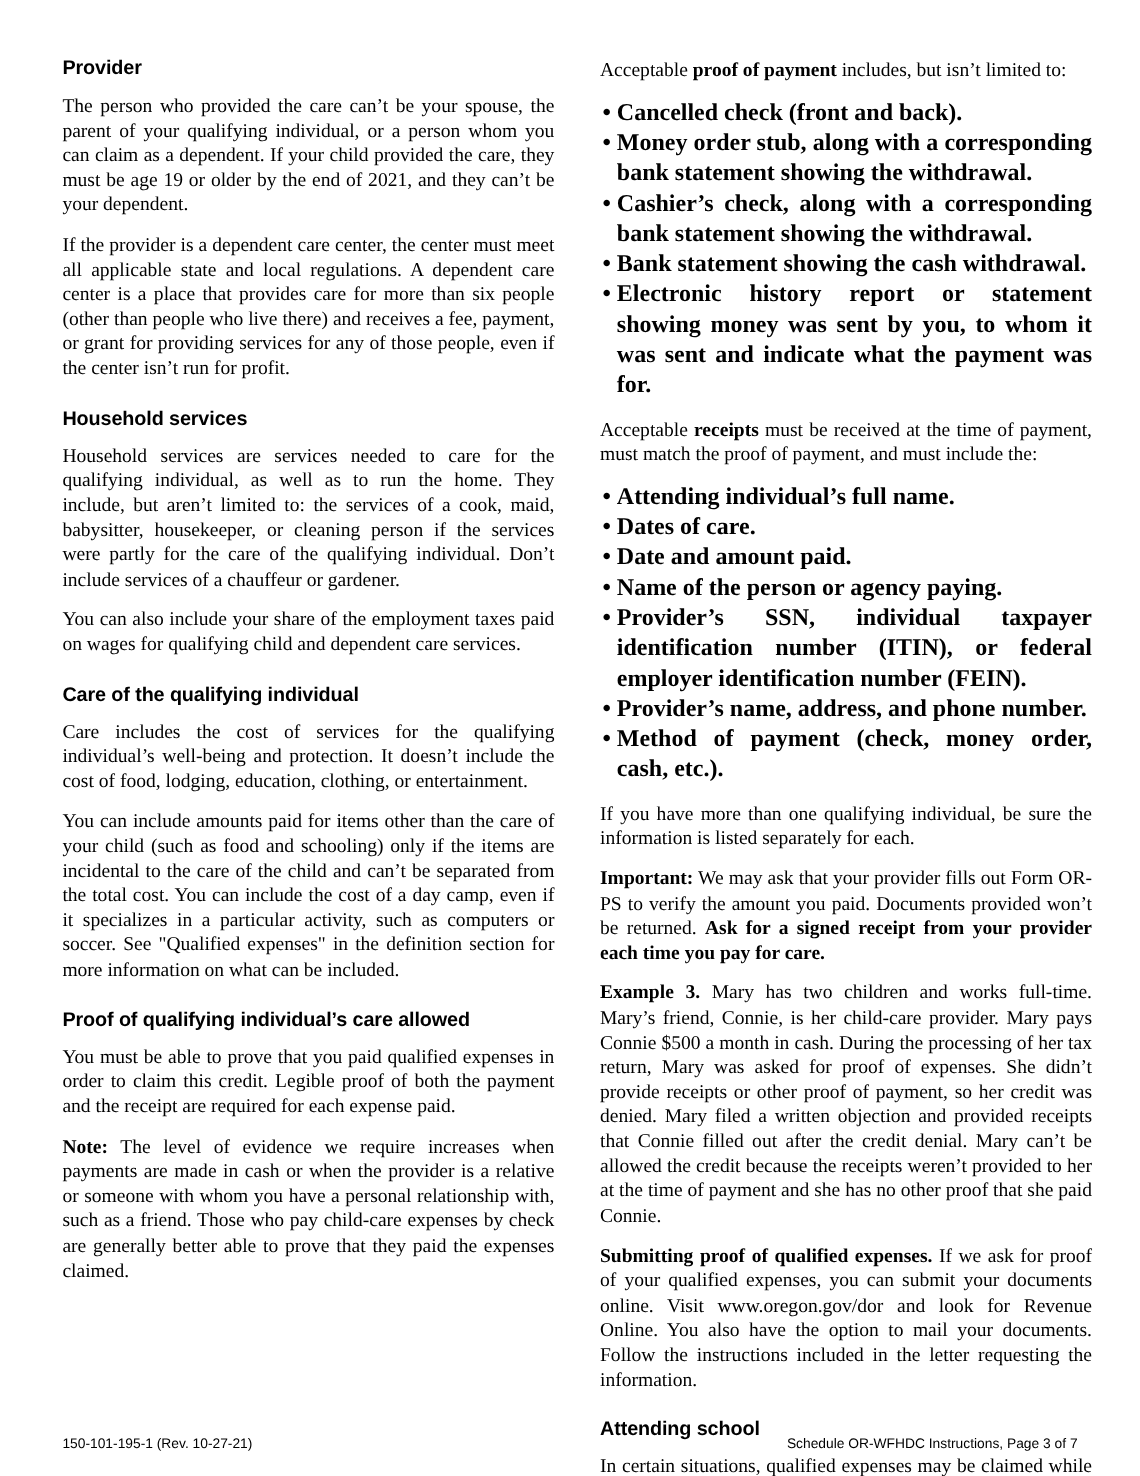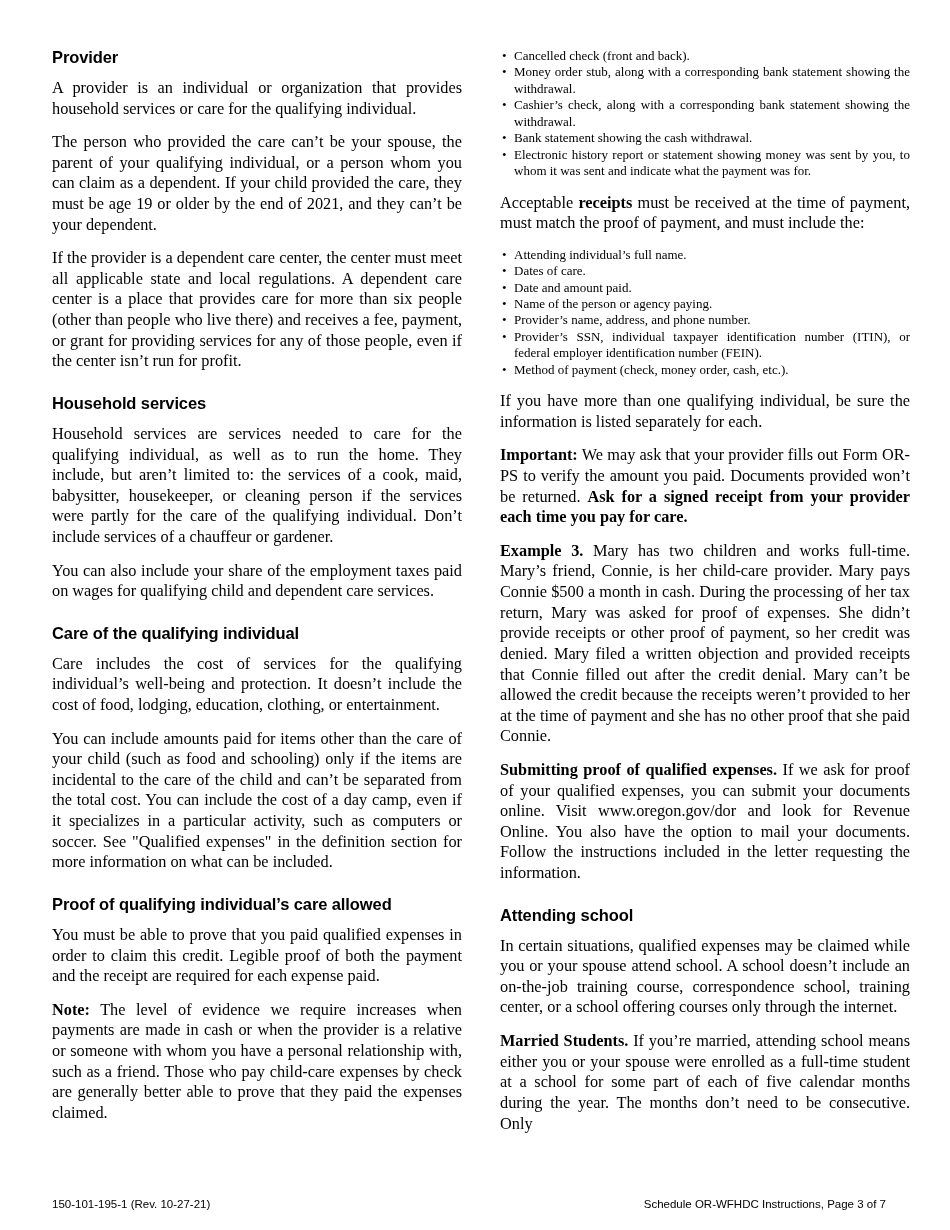--- a/index.html
+++ b/index.html
@@ -47,96 +47,97 @@
     text-align: justify;
     text-justify: inter-word;
     hyphens: auto;
   }
   ul.bullets {
     list-style: none;
     margin: 0 0 13px 0;
     padding: 0;
   }
   ul.bullets li {
-    font-size: 13px;
+    font-size: 20px;
     line-height: 1.265;
     position: relative;
     padding-left: 14px;
     margin-bottom: 0px;
     text-align: justify;
     hyphens: auto;
+    font-weight: bold;
   }
   ul.bullets li::before {
     content: "\2022";
     position: absolute;
     left: 2px;
     top: 0;
   }
   b, strong { font-weight: bold; }
   .footer {
     position: absolute;
     left: 52px;
-    right: 64px;
+    right: 52px;
     bottom: 20px;
     display: flex;
     justify-content: space-between;
     font-family: "Liberation Sans", sans-serif;
     font-size: 11.5px;
   }
   .footer .left, .footer .right {
     white-space: nowrap;
   }
 </style>
 </head>
 <body>
 
 <div class="page">
   <div class="columns">
 
     <div class="col">
 
       <h2 class="section-head">Provider</h2>
-      <p class="para">A provider is an individual or organization that provides household services or care for the qualifying individual.</p>
       <p class="para">The person who provided the care can’t be your spouse, the parent of your qualifying individual, or a person whom you can claim as a dependent. If your child provided the care, they must be age 19 or older by the end of 2021, and they can’t be your dependent.</p>
       <p class="para">If the provider is a dependent care center, the center must meet all applicable state and local regulations. A dependent care center is a place that provides care for more than six people (other than people who live there) and receives a fee, payment, or grant for providing services for any of those people, even if the center isn’t run for profit.</p>
 
       <h2 class="section-head spaced">Household services</h2>
       <p class="para">Household services are services needed to care for the qualifying individual, as well as to run the home. They include, but aren’t limited to: the services of a cook, maid, babysitter, housekeeper, or cleaning person if the services were partly for the care of the qualifying individual. Don’t include services of a chauffeur or gardener.</p>
       <p class="para">You can also include your share of the employment taxes paid on wages for qualifying child and dependent care services.</p>
 
       <h2 class="section-head spaced">Care of the qualifying individual</h2>
       <p class="para">Care includes the cost of services for the qualifying individual’s well-being and protection. It doesn’t include the cost of food, lodging, education, clothing, or entertainment.</p>
       <p class="para">You can include amounts paid for items other than the care of your child (such as food and schooling) only if the items are incidental to the care of the child and can’t be separated from the total cost. You can include the cost of a day camp, even if it specializes in a particular activity, such as computers or soccer. See "Qualified expenses" in the definition section for more information on what can be included.</p>
 
       <h2 class="section-head spaced">Proof of qualifying individual’s care allowed</h2>
       <p class="para">You must be able to prove that you paid qualified expenses in order to claim this credit. Legible proof of both the payment and the receipt are required for each expense paid.</p>
       <p class="para"><b>Note:</b><span> The level of evidence we require increases when payments are made in cash or when the provider is a relative or someone with whom you have a personal relationship with, such as a friend. Those who pay child-care expenses by check are generally better able to prove that they paid the expenses claimed.</span></p>
 
     </div>
 
     <div class="col">
 
+      <p class="para"><span>Acceptable </span><b>proof of payment</b><span> includes, but isn’t limited to:</span></p>
 
       <ul class="bullets">
         <li>Cancelled check (front and back).</li>
         <li>Money order stub, along with a corresponding bank statement showing the withdrawal.</li>
         <li>Cashier’s check, along with a corresponding bank statement showing the withdrawal.</li>
         <li>Bank statement showing the cash withdrawal.</li>
         <li>Electronic history report or statement showing money was sent by you, to whom it was sent and indicate what the payment was for.</li>
       </ul>
 
       <p class="para"><span>Acceptable </span><b>receipts</b><span> must be received at the time of payment, must match the proof of payment, and must include the:</span></p>
 
       <ul class="bullets">
         <li>Attending individual’s full name.</li>
         <li>Dates of care.</li>
         <li>Date and amount paid.</li>
         <li>Name of the person or agency paying.</li>
+        <li>Provider’s SSN, individual taxpayer identification number (ITIN), or federal employer identification number (FEIN).</li>
         <li>Provider’s name, address, and phone number.</li>
-        <li>Provider’s SSN, individual taxpayer identification number (ITIN), or federal employer identification number (FEIN).</li>
         <li>Method of payment (check, money order, cash, etc.).</li>
       </ul>
 
       <p class="para">If you have more than one qualifying individual, be sure the information is listed separately for each.</p>
 
       <p class="para"><b>Important:</b><span> We may ask that your provider fills out Form OR-PS to verify the amount you paid. Documents provided won’t be returned. </span><b>Ask for a signed receipt from your provider each time you pay for care.</b></p>
 
       <p class="para"><b>Example 3.</b><span> Mary has two children and works full-time. Mary’s friend, Connie, is her child-care provider. Mary pays Connie $500 a month in cash. During the processing of her tax return, Mary was asked for proof of expenses. She didn’t provide receipts or other proof of payment, so her credit was denied. Mary filed a written objection and provided receipts that Connie filled out after the credit denial. Mary can’t be allowed the credit because the receipts weren’t provided to her at the time of payment and she has no other proof that she paid Connie.</span></p>
 
       <p class="para"><b>Submitting proof of qualified expenses.</b><span> If we ask for proof of your qualified expenses, you can submit your documents online. Visit www.oregon.gov/dor and look for Revenue Online. You also have the option to mail your documents. Follow the instructions included in the letter requesting the information.</span></p>

